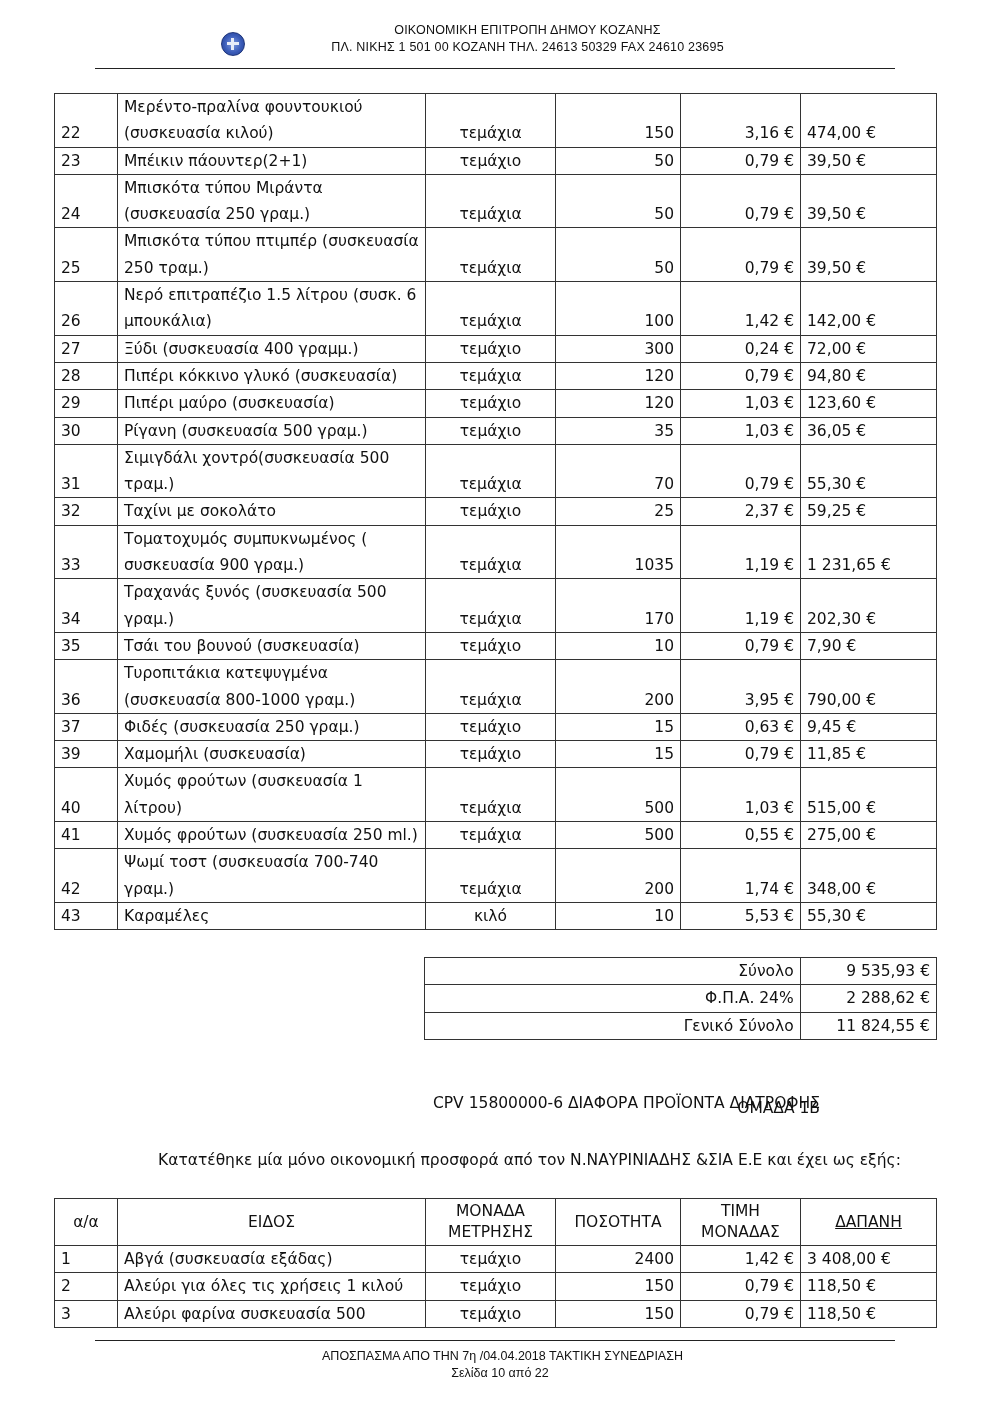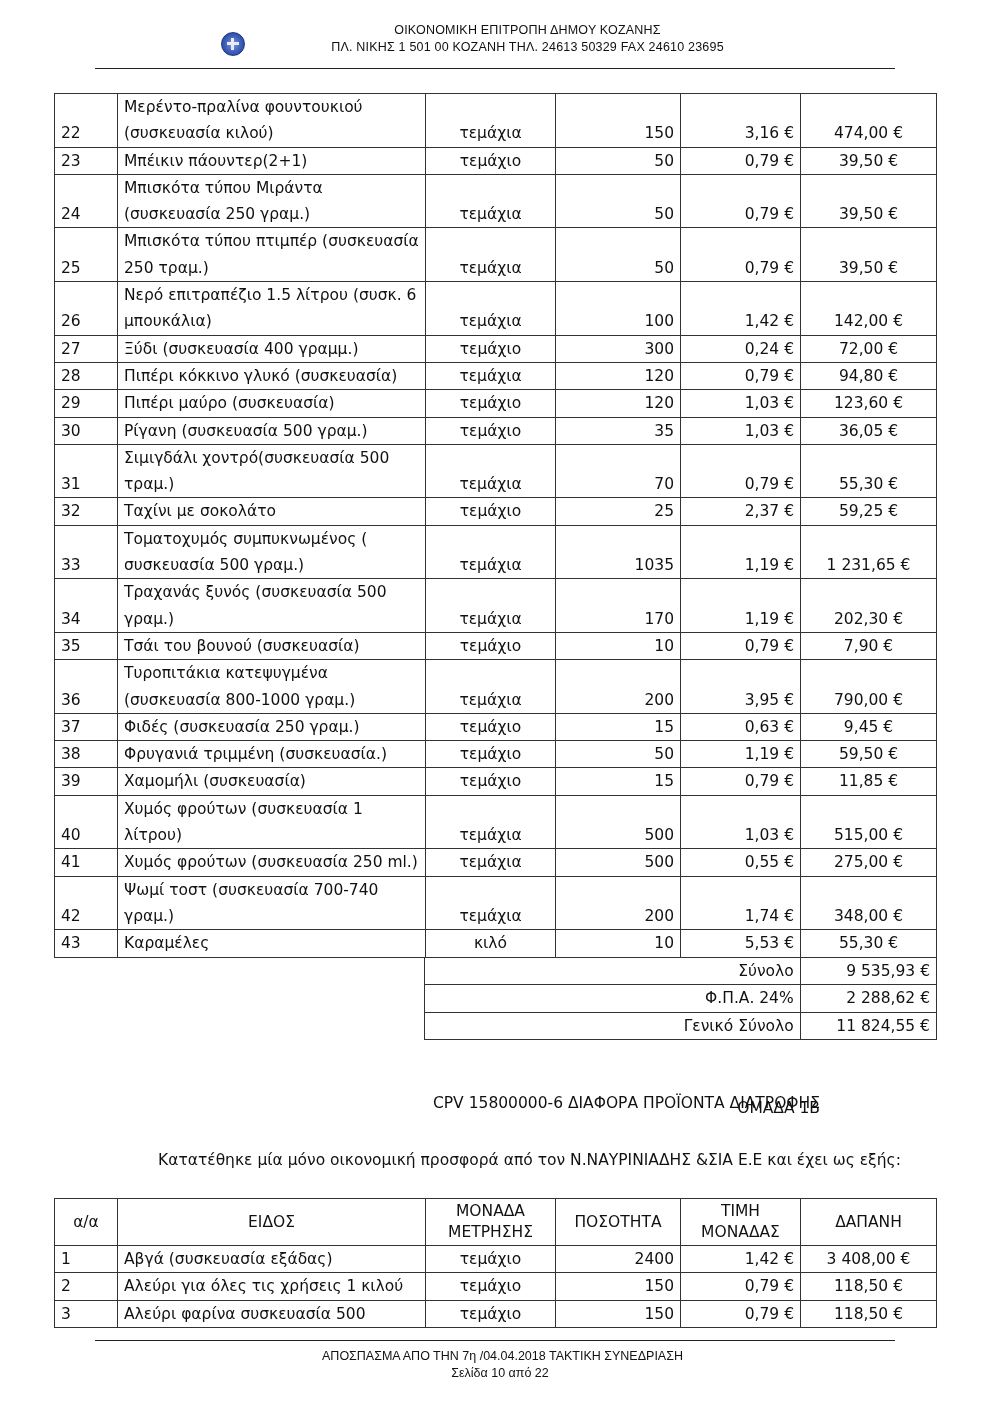--- a/index.html
+++ b/index.html
@@ -12,21 +12,21 @@
   .logo .cross-v { position: absolute; left: 9px; top: 5px; width: 3px; height: 12px; background: #e8ecf8; }
   .hline { position: absolute; height: 1px; background: #222; }
   table { border-collapse: collapse; position: absolute; font-size: 15.5px; }
   td { border: 1px solid #333; padding: 0 6px; vertical-align: bottom; line-height: 26.3px; white-space: nowrap; }
   .t1 { left: 54px; top: 93px; width: 883px; }
   .c-num { width: 50px; text-align: left; }
   .c-desc { width: 295px; text-align: left; white-space: normal; }
   .c-unit { width: 117px; text-align: center; }
   .c-qty { width: 112px; text-align: right; }
   .c-price { width: 107px; text-align: right; }
-  .c-cost { width: 123px; text-align: center; }
+  .c-cost { width: 123px; text-align: left; }
   .tot { left: 424px; top: 987px; width: 513px; }
   .tot td.lbl { width: 362px; text-align: right; }
   .tot td.val { width: 123px; text-align: right; }
   .sec { position: absolute; left: 0; width: 820px; text-align: right; font-size: 15.5px; line-height: 20px; }
   .para { position: absolute; left: 82px; width: 830px; font-size: 15.5px; line-height: 26px; text-indent: 76px; }
   .t2 { left: 54px; top: 1198px; width: 883px; }
   .t2 thead td { text-align: center; vertical-align: middle; line-height: 21px; padding: 2px 4px; }
   .t2 .desc2 { white-space: nowrap; }
   .foot { position: absolute; left: 0; top: 1348px; width: 1000px; text-align: center; font-family: "Liberation Sans", sans-serif; font-size: 12.5px; line-height: 17px; }
   .foot .l1 { padding-left: 5px; }
@@ -129,21 +129,21 @@
       <tr>
         <td class="c-num">32</td>
         <td class="c-desc">Ταχίνι με σοκολάτο</td>
         <td class="c-unit">τεμάχιο</td>
         <td class="c-qty">25</td>
         <td class="c-price">2,37 €</td>
         <td class="c-cost">59,25 €</td>
       </tr>
       <tr>
         <td class="c-num">33</td>
-        <td class="c-desc">Τοματοχυμός συμπυκνωμένος ( συσκευασία 500 γραμ.)</td>
+        <td class="c-desc">Τοματοχυμός συμπυκνωμένος ( συσκευασία 900 γραμ.)</td>
         <td class="c-unit">τεμάχια</td>
         <td class="c-qty">1035</td>
         <td class="c-price">1,19 €</td>
         <td class="c-cost">1 231,65 €</td>
       </tr>
       <tr>
         <td class="c-num">34</td>
         <td class="c-desc">Τραχανάς ξυνός (συσκευασία 500 γραμ.)</td>
         <td class="c-unit">τεμάχια</td>
         <td class="c-qty">170</td>
@@ -166,28 +166,20 @@
         <td class="c-price">3,95 €</td>
         <td class="c-cost">790,00 €</td>
       </tr>
       <tr>
         <td class="c-num">37</td>
         <td class="c-desc">Φιδές (συσκευασία 250 γραμ.)</td>
         <td class="c-unit">τεμάχιο</td>
         <td class="c-qty">15</td>
         <td class="c-price">0,63 €</td>
         <td class="c-cost">9,45 €</td>
-      </tr>
-      <tr>
-        <td class="c-num">38</td>
-        <td class="c-desc">Φρυγανιά τριμμένη (συσκευασία.)</td>
-        <td class="c-unit">τεμάχιο</td>
-        <td class="c-qty">50</td>
-        <td class="c-price">1,19 €</td>
-        <td class="c-cost">59,50 €</td>
       </tr>
       <tr>
         <td class="c-num">39</td>
         <td class="c-desc">Χαμομήλι (συσκευασία)</td>
         <td class="c-unit">τεμάχιο</td>
         <td class="c-qty">15</td>
         <td class="c-price">0,79 €</td>
         <td class="c-cost">11,85 €</td>
       </tr>
       <tr>
@@ -247,21 +239,21 @@
 <div class="para" style="top:1147px;">Κατατέθηκε μία μόνο οικονομική προσφορά από τον Ν.ΝΑΥΡΙΝΙΑΔΗΣ &amp;ΣΙΑ Ε.Ε και έχει ως εξής:</div>
 
 <table class="t2">
   <thead>
     <tr>
       <td class="c-num">α/α</td>
       <td class="c-desc">ΕΙΔΟΣ</td>
       <td class="c-unit" style="white-space:normal;">ΜΟΝΑΔΑ ΜΕΤΡΗΣΗΣ</td>
       <td class="c-qty">ΠΟΣΟΤΗΤΑ</td>
       <td class="c-price" style="white-space:normal; text-align:center;">ΤΙΜΗ ΜΟΝΑΔΑΣ</td>
-      <td class="c-cost" style="text-align:center;">ΔΑΠΑΝΗ</td>
+      <td class="c-cost" style="text-align:center;text-decoration:underline;">ΔΑΠΑΝΗ</td>
     </tr>
   </thead>
   <tbody id="t2body">
       <tr>
         <td class="c-num">1</td>
         <td class="c-desc desc2">Αβγά (συσκευασία εξάδας)</td>
         <td class="c-unit">τεμάχιο</td>
         <td class="c-qty">2400</td>
         <td class="c-price">1,42 €</td>
         <td class="c-cost">3 408,00 €</td>

